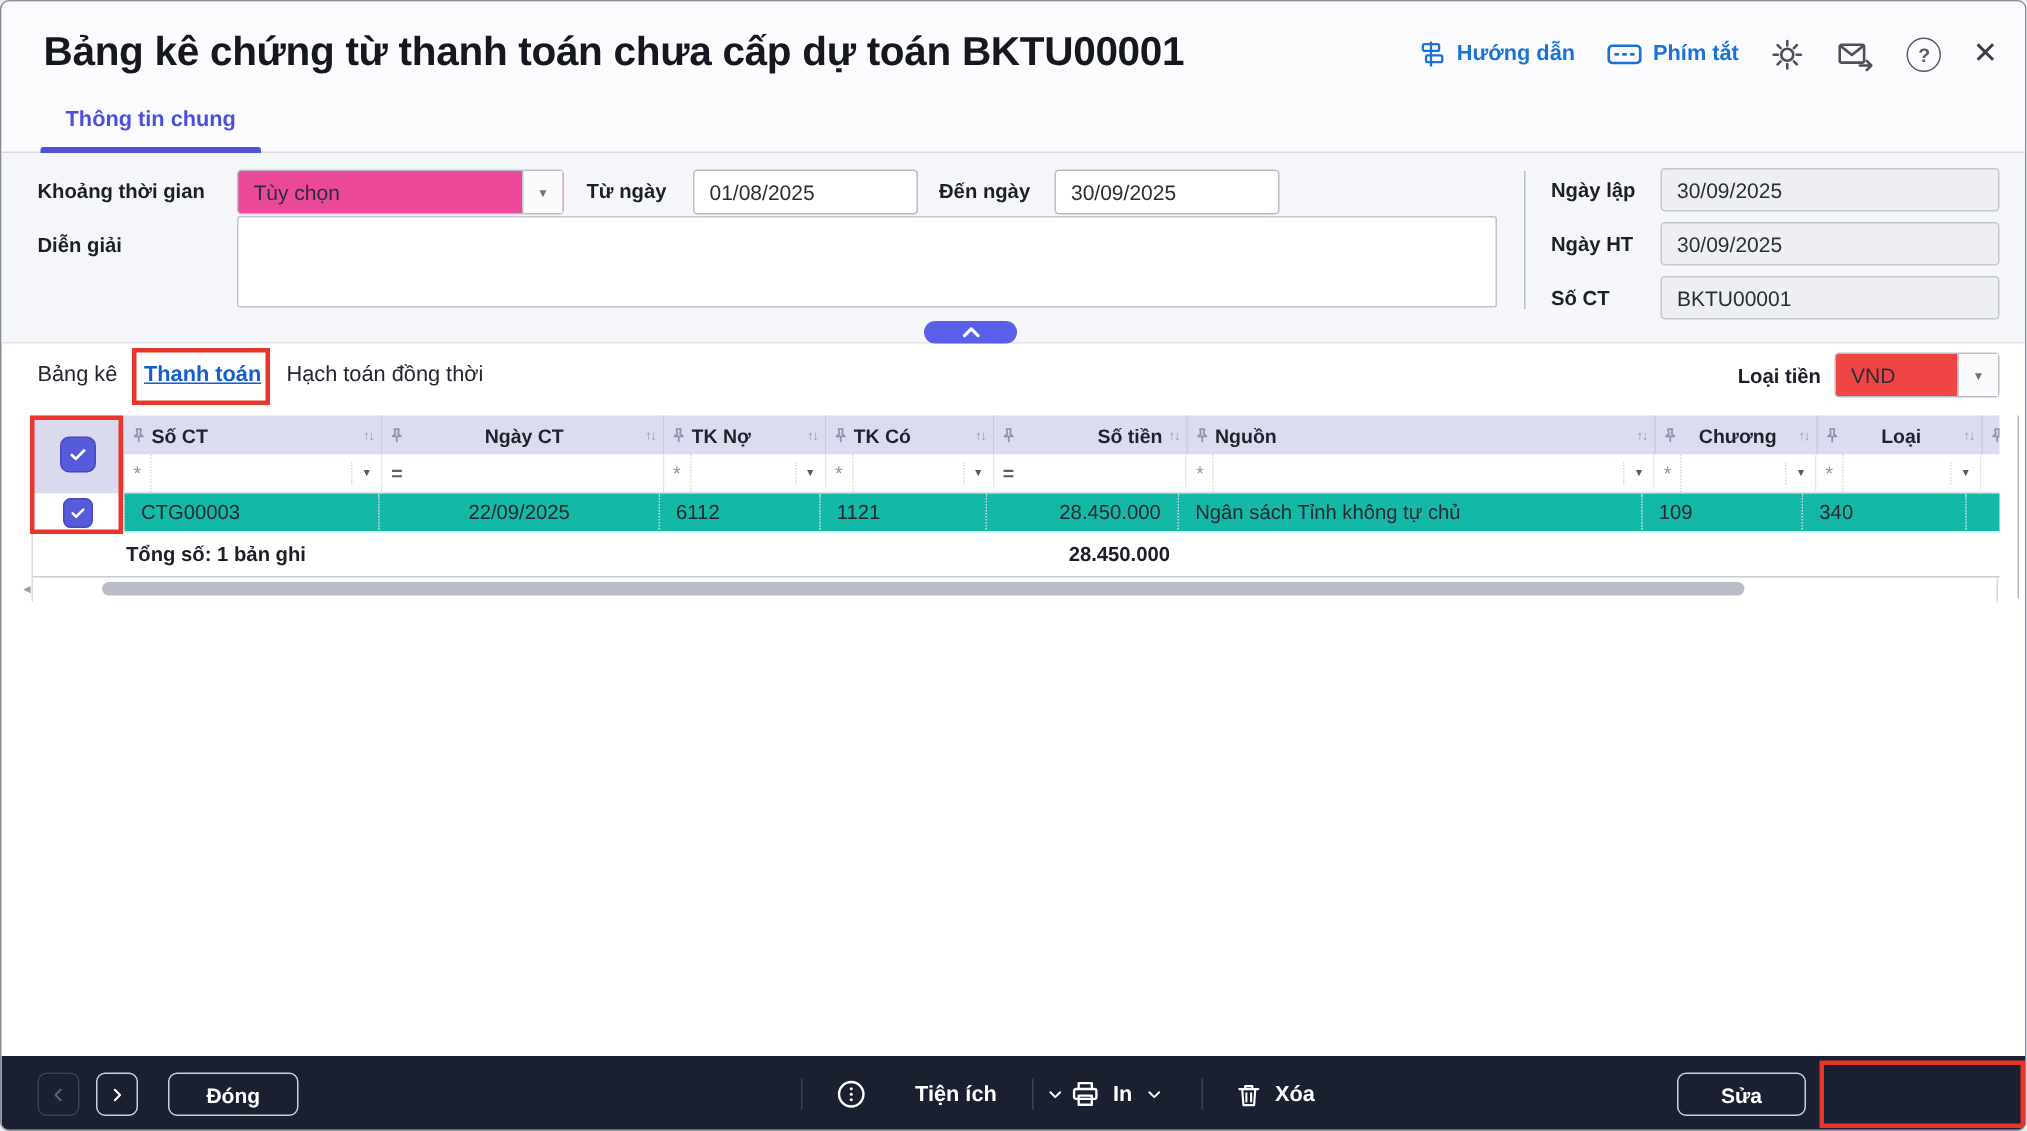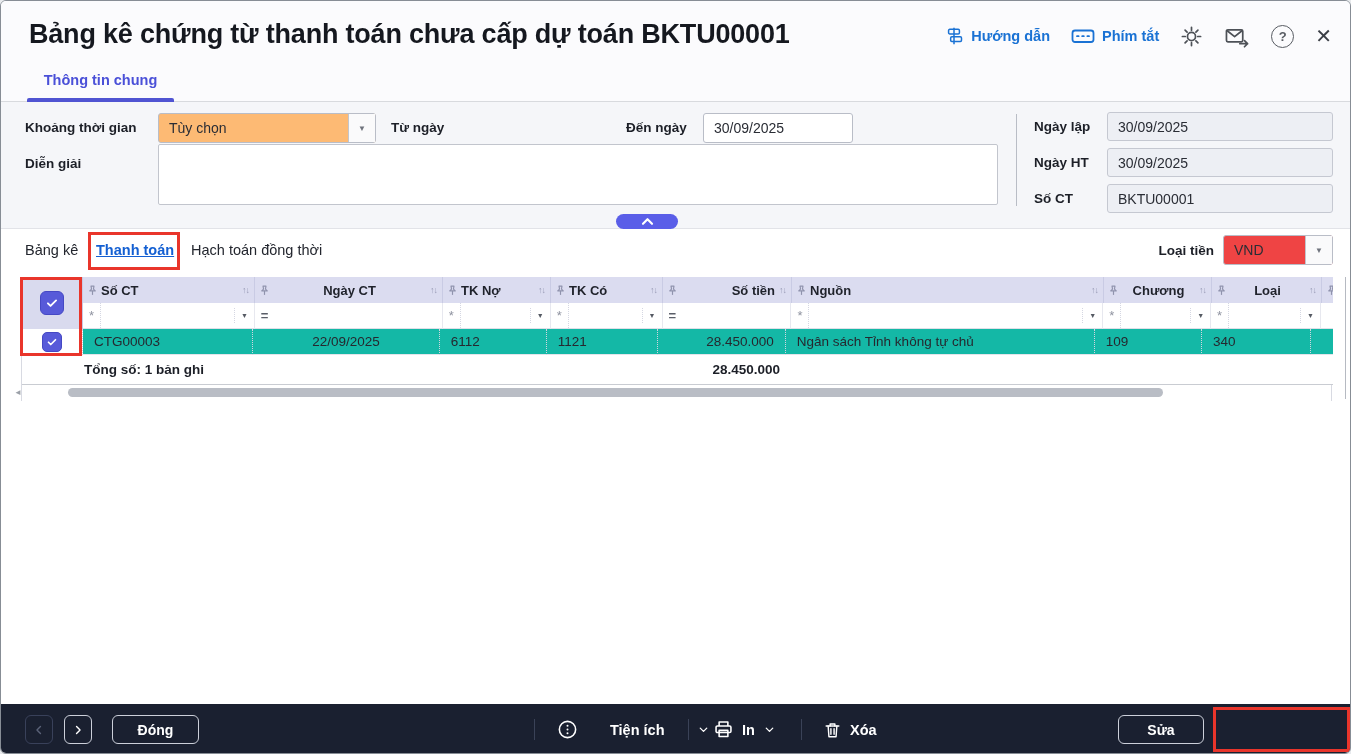--- a/index.html
+++ b/index.html
@@ -16,21 +16,21 @@
   .ticon { display:flex; align-items:center; justify-content:center; color:#4d5157; cursor:pointer; }
   .help-circle { width:23px; height:23px; border:1.8px solid #585c63; border-radius:50%; display:flex; align-items:center; justify-content:center; font-size:13px; font-weight:bold; color:#585c63; }
   .close-x { font-size:20px; color:#3a3e45; line-height:1; }
   #main-tab { position:absolute; left:26px; top:66px; width:147px; height:31px; color:#4a50d8; font-size:14.5px; font-weight:bold; text-align:center; line-height:26px; cursor:pointer; }
   #main-tab-underline { position:absolute; left:26px; top:97px; width:147px; height:4px; background:#5054d2; border-radius:2px 2px 0 0; }
   
   #form-section { position:absolute; left:0; top:101px; width:100%; height:127px; background:#f5f6f9; border-bottom:1px solid #e2e3e8; }
   .flabel { position:absolute; font-size:13.5px; font-weight:bold; color:#1c1f27; }
   .finput { position:absolute; height:30px; background:#ffffff; border:1px solid #b9bdc7; border-radius:3px; font-size:14px; color:#2a2d35; padding:0 10px; display:flex; align-items:center; }
   .finput-gray { background:#edeff4; border-color:#c5c8d1; }
-  .fselect { position:absolute; height:30px; background:#fdba74; border:1px solid #b9bdc7; border-radius:3px; display:flex; align-items:center; cursor:pointer; }
+  .fselect { position:absolute; height:30px; background:#ec4899; border:1px solid #b9bdc7; border-radius:3px; display:flex; align-items:center; cursor:pointer; }
   .fselect .sel-text { flex:1; padding:0 10px; font-size:14px; color:#2a2d35; }
   .fselect .sel-arrow { width:27px; height:100%; border-left:1px solid #c2c5cd; display:flex; align-items:center; justify-content:center; font-size:8px; color:#70747e; background:#fafafb; }
   #desc-textarea { position:absolute; left:157px; top:143px; width:840px; height:61px; background:#fff; border:1px solid #c2c5cd; border-radius:2px; }
   #form-vdivider { position:absolute; left:1015px; top:113px; width:1px; height:92px; background:#b9bdc6; }
   #collapse-pill { position:absolute; left:615px; top:213px; width:62px; height:15px; background:#5a5ee8; border-radius:8px; display:flex; align-items:center; justify-content:center; cursor:pointer; z-index:5; }
   
   .subtab { position:absolute; top:241px; font-size:14.5px; color:#23262e; cursor:pointer; }
   .subtab.active { color:#135fd2; font-weight:bold; text-decoration:underline; }
   #currency-label { position:absolute; left:1145px; top:242px; width:68px; text-align:right; font-size:13.5px; font-weight:bold; color:#1c1f27; }
   #currency-select { left:1222px; top:234px; width:110px; background:#ef4444; }
@@ -120,20 +120,21 @@
 
   <div id="form-section"></div>
 
   <span class="flabel" style="left:24px; top:119px;">Khoảng thời gian</span>
   <div class="fselect" style="left:157px; top:112px; width:218px;">
     <span class="sel-text">Tùy chọn</span>
     <span class="sel-arrow">▼</span>
   </div>
 
   <span class="flabel" style="left:390px; top:119px;">Từ ngày</span>
+  <div class="finput" style="left:461px; top:112px; width:150px;">01/08/2025</div>
 
   <span class="flabel" style="left:625px; top:119px;">Đến ngày</span>
   <div class="finput" style="left:702px; top:112px; width:150px;">30/09/2025</div>
 
   <span class="flabel" style="left:24px; top:155px;">Diễn giải</span>
   <div id="desc-textarea"></div>
 
   <div id="form-vdivider"></div>
 
   <span class="flabel" style="left:1033px; top:118px;">Ngày lập</span>

